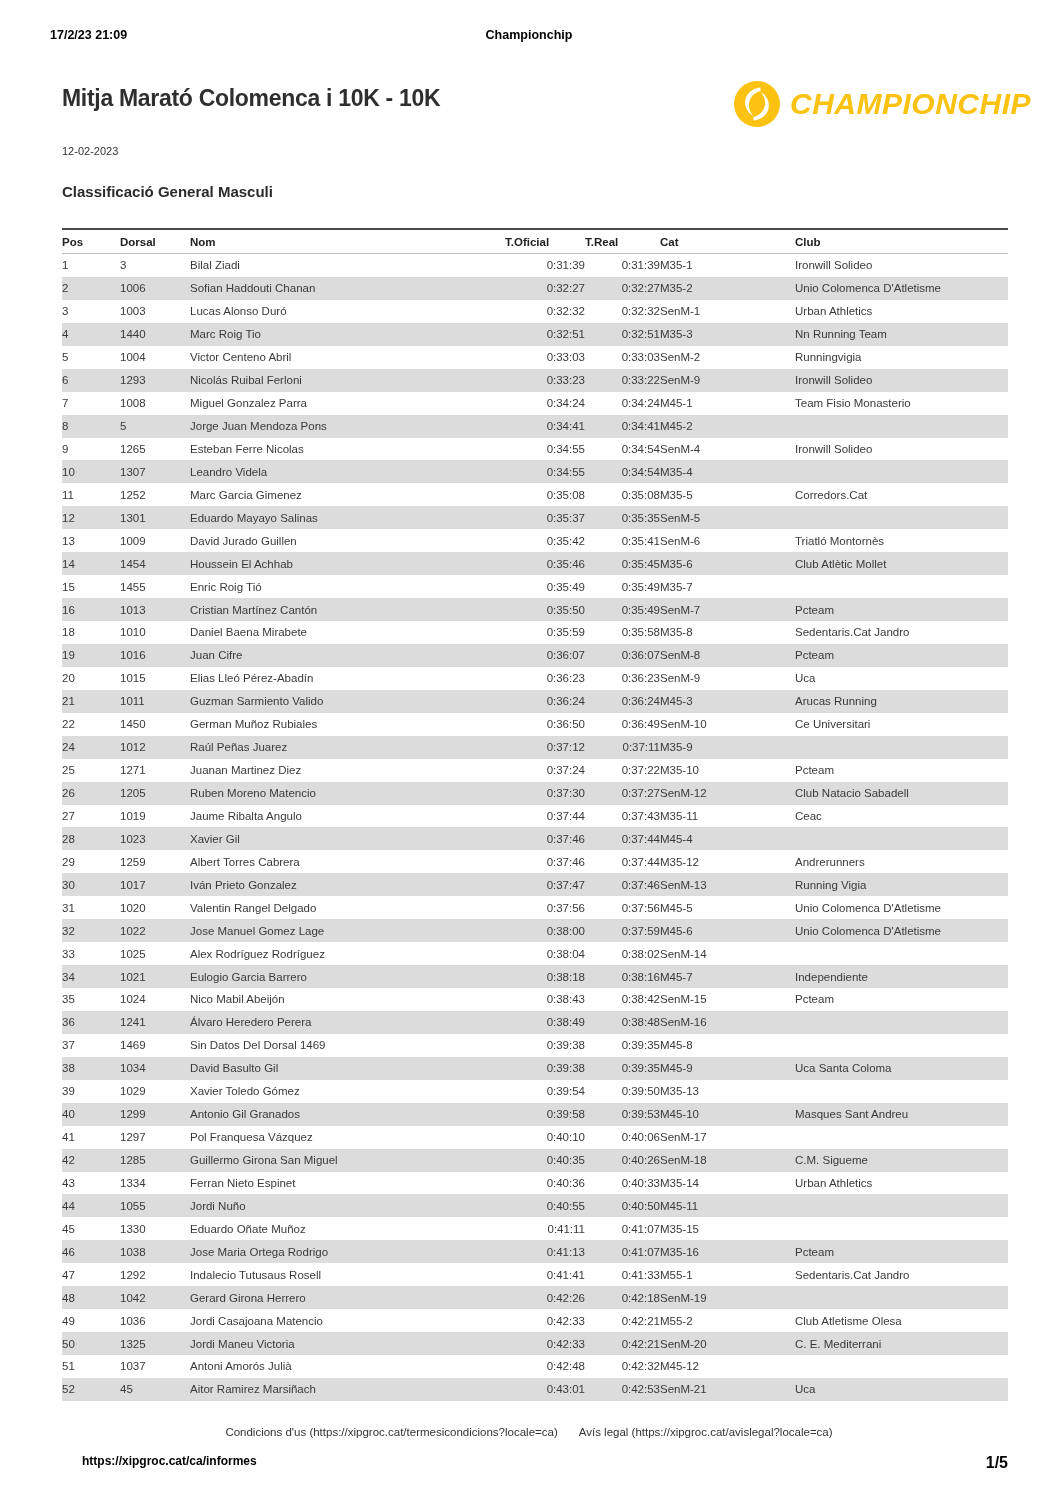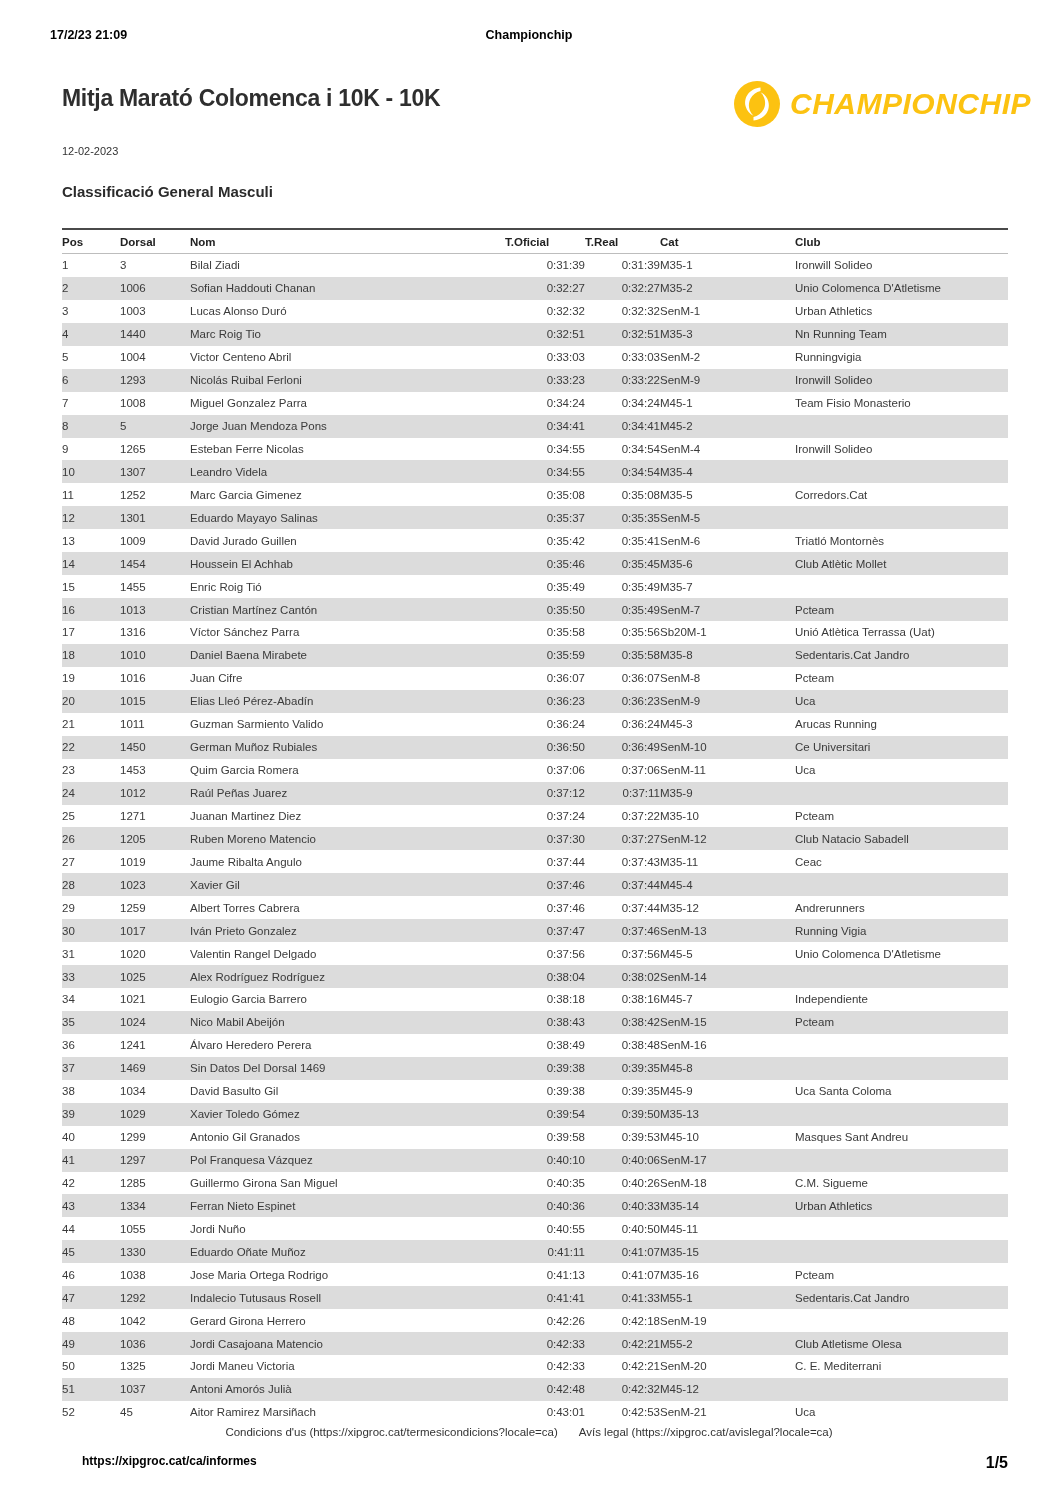--- a/index.html
+++ b/index.html
@@ -222,29 +222,20 @@
         <tr>
           <td class="c0">16</td>
           <td class="c1">1013</td>
           <td class="c2">Cristian Martínez Cantón</td>
           <td class="c3">0:35:50</td>
           <td class="c4">0:35:49</td>
           <td class="c5">SenM-7</td>
           <td class="c6">Pcteam</td>
         </tr>
         <tr>
-          <td class="c0">17</td>
-          <td class="c1">1316</td>
-          <td class="c2">Víctor Sánchez Parra</td>
-          <td class="c3">0:35:58</td>
-          <td class="c4">0:35:56</td>
-          <td class="c5">Sb20M-1</td>
-          <td class="c6">Unió Atlètica Terrassa (Uat)</td>
-        </tr>
-        <tr>
           <td class="c0">18</td>
           <td class="c1">1010</td>
           <td class="c2">Daniel Baena Mirabete</td>
           <td class="c3">0:35:59</td>
           <td class="c4">0:35:58</td>
           <td class="c5">M35-8</td>
           <td class="c6">Sedentaris.Cat Jandro</td>
         </tr>
         <tr>
           <td class="c0">19</td>
@@ -276,29 +267,20 @@
         <tr>
           <td class="c0">22</td>
           <td class="c1">1450</td>
           <td class="c2">German Muñoz Rubiales</td>
           <td class="c3">0:36:50</td>
           <td class="c4">0:36:49</td>
           <td class="c5">SenM-10</td>
           <td class="c6">Ce Universitari</td>
         </tr>
         <tr>
-          <td class="c0">23</td>
-          <td class="c1">1453</td>
-          <td class="c2">Quim Garcia Romera</td>
-          <td class="c3">0:37:06</td>
-          <td class="c4">0:37:06</td>
-          <td class="c5">SenM-11</td>
-          <td class="c6">Uca</td>
-        </tr>
-        <tr>
           <td class="c0">24</td>
           <td class="c1">1012</td>
           <td class="c2">Raúl Peñas Juarez</td>
           <td class="c3">0:37:12</td>
           <td class="c4">0:37:11</td>
           <td class="c5">M35-9</td>
           <td class="c6"></td>
         </tr>
         <tr>
           <td class="c0">25</td>
@@ -357,20 +339,29 @@
         <tr>
           <td class="c0">31</td>
           <td class="c1">1020</td>
           <td class="c2">Valentin Rangel Delgado</td>
           <td class="c3">0:37:56</td>
           <td class="c4">0:37:56</td>
           <td class="c5">M45-5</td>
           <td class="c6">Unio Colomenca D'Atletisme</td>
         </tr>
         <tr>
+          <td class="c0">32</td>
+          <td class="c1">1022</td>
+          <td class="c2">Jose Manuel Gomez Lage</td>
+          <td class="c3">0:38:00</td>
+          <td class="c4">0:37:59</td>
+          <td class="c5">M45-6</td>
+          <td class="c6">Unio Colomenca D'Atletisme</td>
+        </tr>
+        <tr>
           <td class="c0">33</td>
           <td class="c1">1025</td>
           <td class="c2">Alex Rodríguez Rodríguez</td>
           <td class="c3">0:38:04</td>
           <td class="c4">0:38:02</td>
           <td class="c5">SenM-14</td>
           <td class="c6"></td>
         </tr>
         <tr>
           <td class="c0">34</td>

